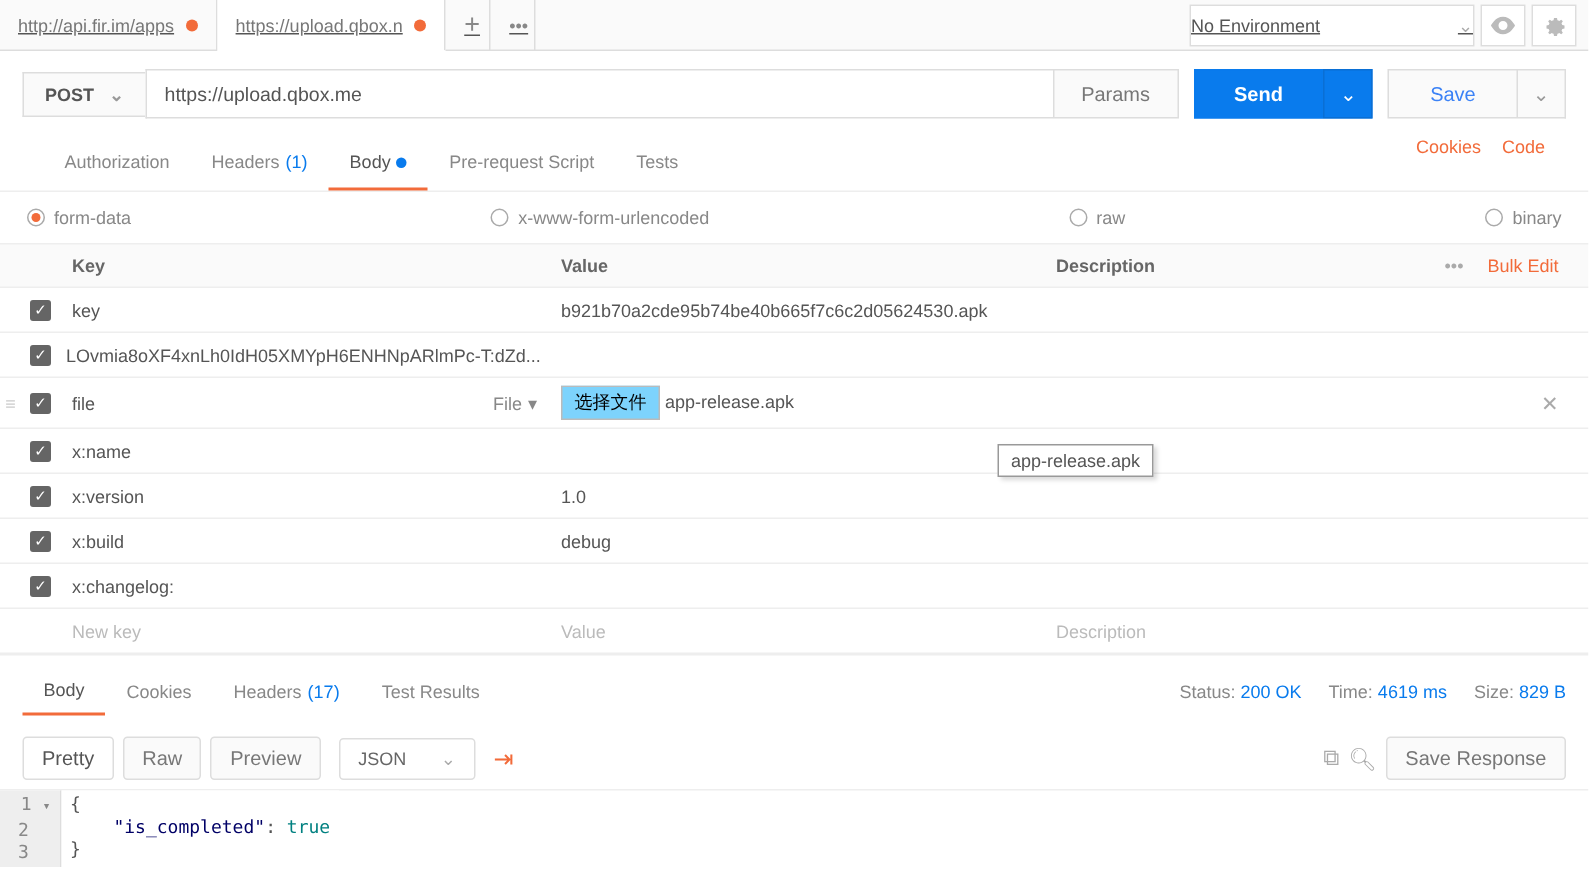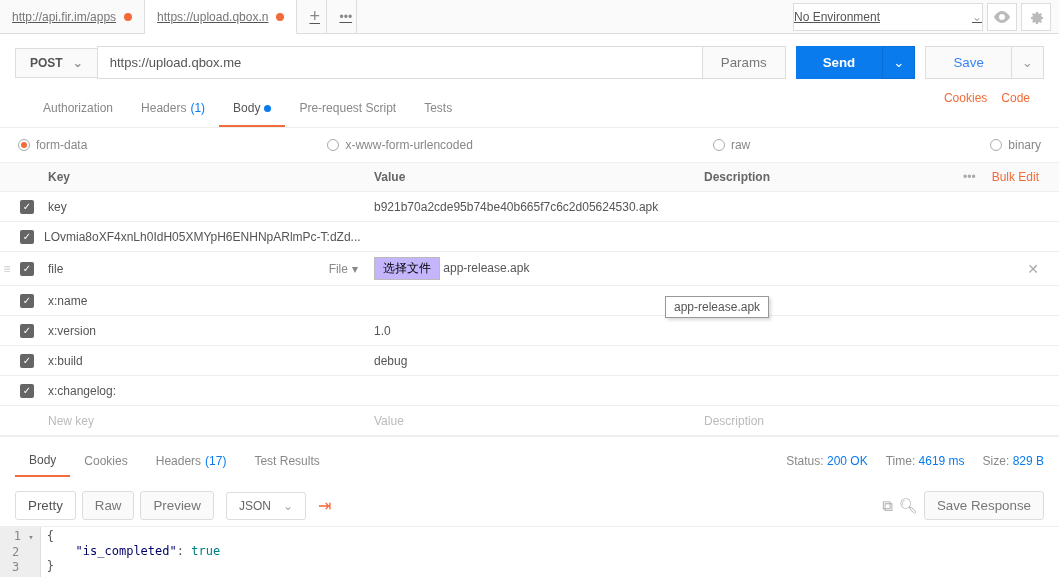--- a/index.html
+++ b/index.html
@@ -42,32 +42,32 @@
 .bulk-edit { color: #f26b3a; }
 .kv-row { display: flex; align-items: center; border-bottom: 1px solid #eee; padding: 5px 0; min-height: 30px; position: relative; }
 .kv-row .handle { width: 14px; text-align: center; color: #ccc; }
 .kv-row .chk { width: 26px; display: flex; align-items: center; justify-content: center; }
 .chk-box { width: 14px; height: 14px; background: #656565; border-radius: 2px; display: flex; align-items: center; justify-content: center; color: #fff; font-size: 10px; }
 .kv-row .key-cell { width: 330px; padding-left: 8px; color: #555; display: flex; align-items: center; }
 .kv-row .key-cell .type-dd { margin-left: auto; margin-right: 12px; color: #888; display: flex; align-items: center; gap: 4px; }
 .kv-row .val-cell { width: 330px; padding-left: 4px; color: #555; overflow: hidden; text-overflow: ellipsis; white-space: nowrap; }
 .kv-row .desc-cell { flex: 1; padding-left: 4px; color: #aaa; }
 .kv-row .row-x { position: absolute; right: 20px; color: #aaa; font-size: 14px; }
-.file-btn { border: 1px solid #bbb; padding: 2px 8px; background: #c4b5fd; font-size: 12px; }
+.file-btn { border: 1px solid #bbb; padding: 2px 8px; background: #7dd3fc; font-size: 12px; }
 .kv-row.placeholder .key-cell, .kv-row.placeholder .val-cell, .kv-row.placeholder .desc-cell { color: #bbb; }
 .tooltip { position: absolute; background: #fff; border: 1px solid #999; padding: 3px 8px; font-size: 12px; color: #555; box-shadow: 2px 2px 3px rgba(0,0,0,0.15); }
 .response-bar { display: flex; align-items: center; padding: 8px 15px; border-top: 1px solid #eee; }
 .resp-tab { padding: 8px 14px; color: #888; cursor: pointer; display: flex; align-items: center; gap: 4px; }
 .resp-tab.active { color: #555; border-bottom: 2px solid #f26b3a; font-weight: 500; }
 .resp-status { margin-left: auto; display: flex; gap: 18px; font-size: 12px; color: #888; }
 .resp-status b { color: #097bed; font-weight: normal; }
 .view-row { display: flex; align-items: center; padding: 6px 15px; gap: 6px; border-bottom: 1px solid #eee; }
 .view-btn { padding: 6px 12px; border: 1px solid #ddd; background: #fafafa; color: #777; border-radius: 3px; }
 .view-btn.active { background: #fff; color: #555; }
-.json-dd { padding: 6px 12px; border: 1px solid #ddd; background: #fff; color: #666; display: flex; align-items: center; gap: 12px; border-radius: 3px; margin-left: 6px; }
+.json-dd { padding: 6px 12px; border: 1px solid #ddd; background: #fff; color: #666; display: flex; align-items: center; gap: 23px; border-radius: 3px; margin-left: 6px; }
 .wrap-ic { color: #f26b3a; font-size: 16px; padding: 0 6px; }
 .view-right { margin-left: auto; display: flex; gap: 6px; align-items: center; }
 .save-resp { padding: 6px 12px; border: 1px solid #ddd; background: #fafafa; color: #777; border-radius: 3px; }
 .code-area { display: flex; font-family: Consolas, Menlo, monospace; font-size: 12px; }
 .gutter { background: #eee; color: #888; text-align: right; padding: 2px 6px 2px 12px; border-right: 1px solid #ddd; }
 .gutter div { line-height: 15px; }
 .code-body { padding: 2px 6px; background: #fff; }
 .code-body div { line-height: 15px; }
 .json-key { color: #006; }
 .json-val { color: teal; }

